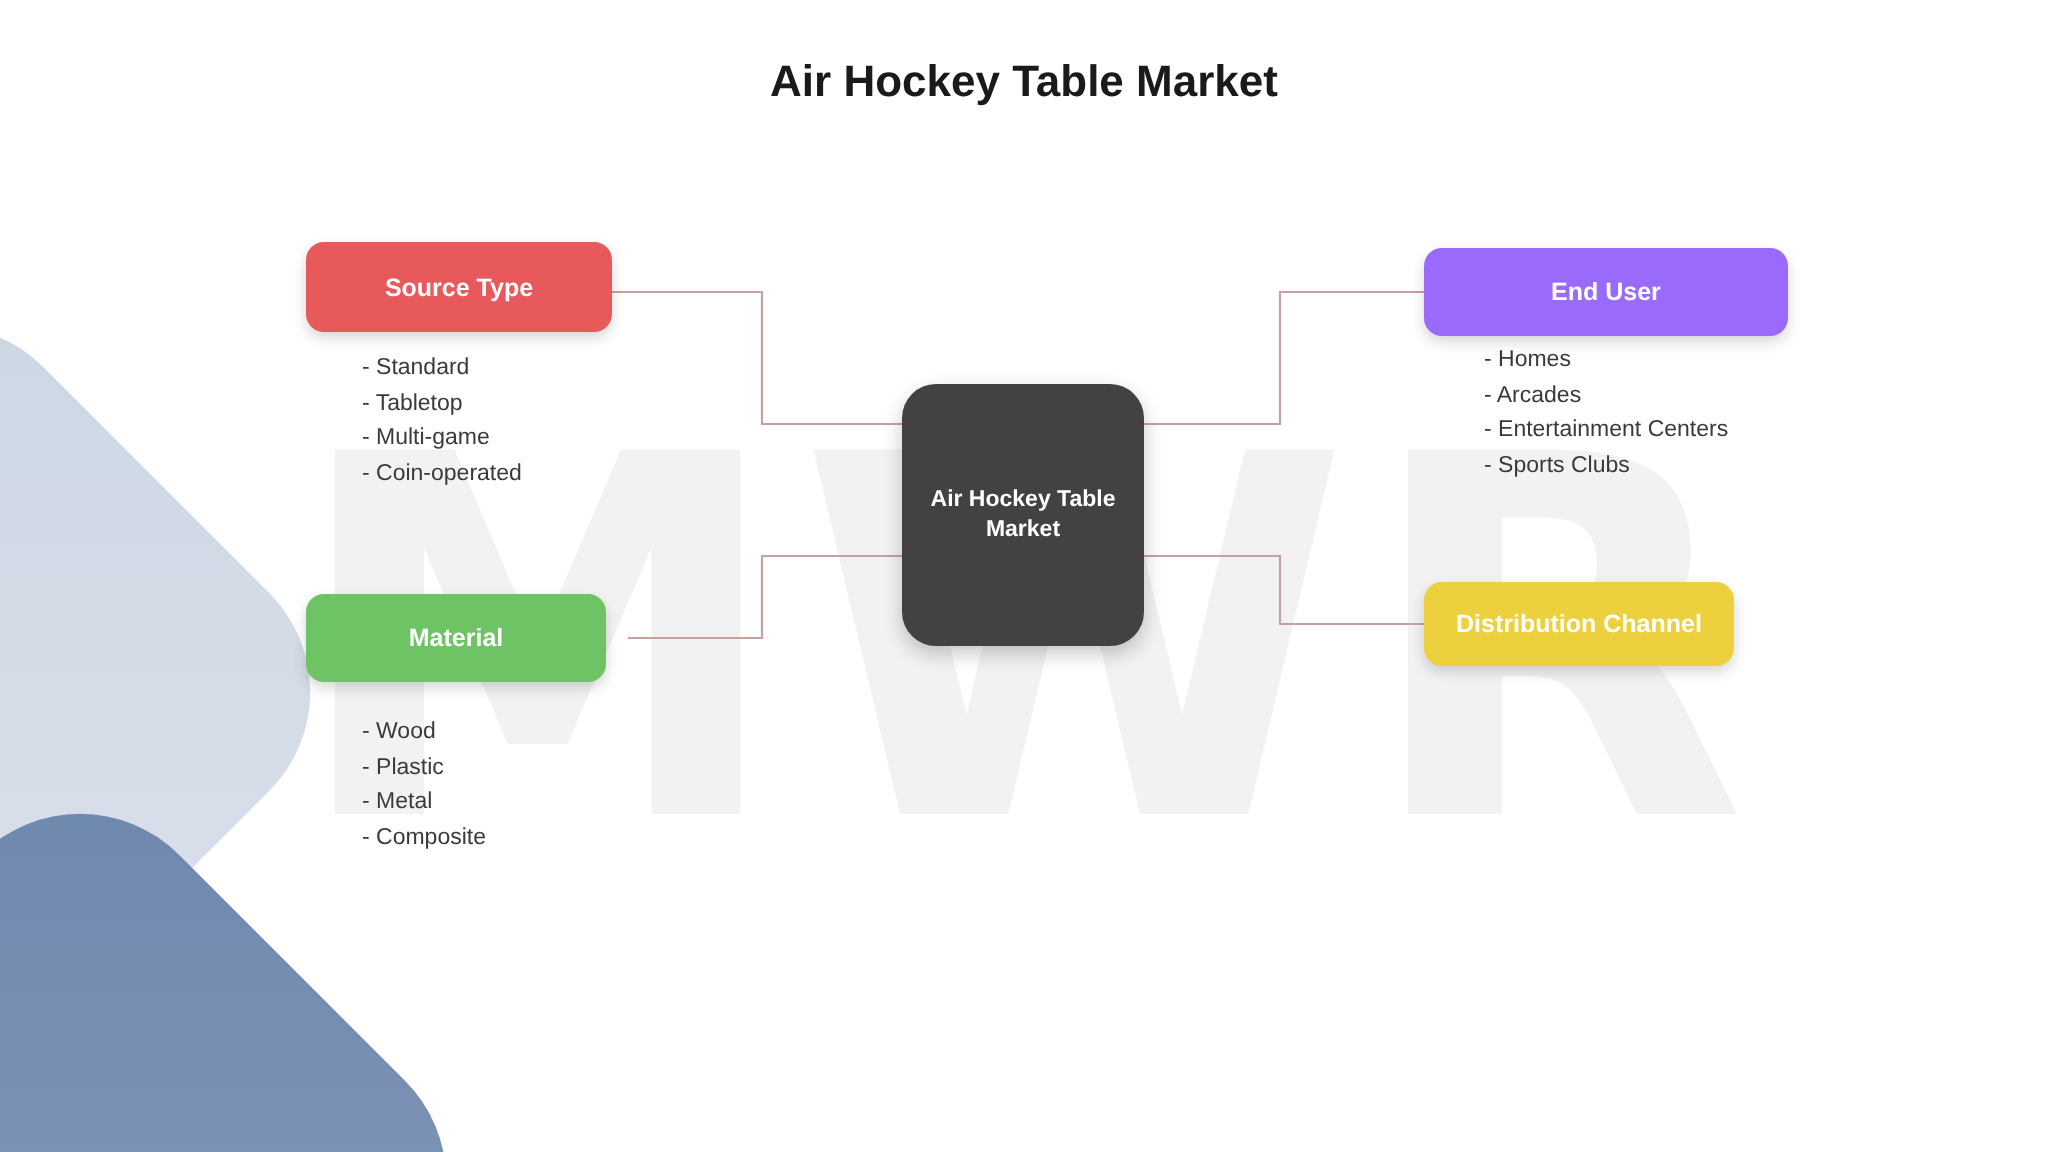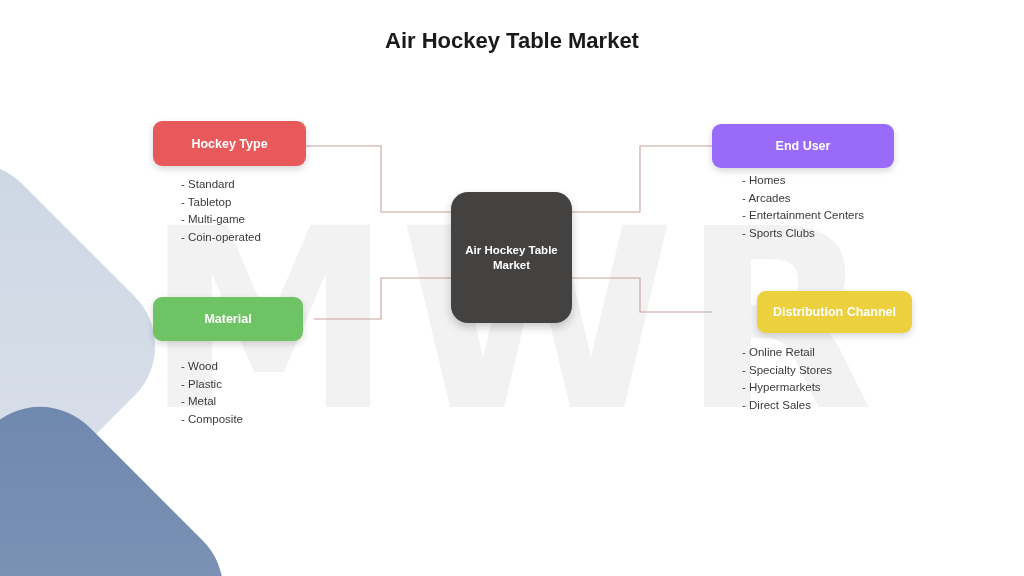--- a/index.html
+++ b/index.html
@@ -144,21 +144,21 @@
 
   #node-product-type { left: 153px; top: 121px; width: 153px; height: 45px; background: #e8595b; }
   #list-product-type { left: 181px; top: 176px; }
 
   #node-material { left: 153px; top: 297px; width: 150px; height: 44px; background: #6ec364; }
   #list-material { left: 181px; top: 358px; }
 
   #node-end-user { left: 712px; top: 124px; width: 182px; height: 44px; background: #9a6bfb; }
   #list-end-user { left: 742px; top: 172px; }
 
-  #node-distribution { left: 712px; top: 291px; width: 155px; height: 42px; background: #edd03d; margin-left: 45px; }
+  #node-distribution { left: 712px; top: 291px; width: 155px; height: 42px; background: #edd03d; }
   #list-distribution { left: 742px; top: 344px; }
 
   
   #source {
     position: absolute;
     left: 393px;
     top: 544px;
     font-size: 12.5px;
     font-weight: bold;
     color: #111;
@@ -197,21 +197,21 @@
 
       <path d="M712 312 L640 312 L640 278 L571 278"></path>
     </g>
   </svg>
 
   <div class="node" id="node-center">
     <span>Air Hockey Table Market</span>
   </div>
 
   <div class="node" id="node-product-type">
-    <span>Hockey Type</span>
+    <span>Source Type</span>
   </div>
   <div class="branch-list" id="list-product-type">
     <div>- Standard</div>
     <div>- Tabletop</div>
     <div>- Multi-game</div>
     <div>- Coin-operated</div>
   </div>
 
   <div class="node" id="node-material">
     <span>Material</span>
@@ -229,21 +229,15 @@
   <div class="branch-list" id="list-end-user">
     <div>- Homes</div>
     <div>- Arcades</div>
     <div>- Entertainment Centers</div>
     <div>- Sports Clubs</div>
   </div>
 
   <div class="node" id="node-distribution">
     <span>Distribution Channel</span>
   </div>
-  <div class="branch-list" id="list-distribution">
-    <div>- Online Retail</div>
-    <div>- Specialty Stores</div>
-    <div>- Hypermarkets</div>
-    <div>- Direct Sales</div>
-  </div>
 
 
 </div>
 
 </body></html>

